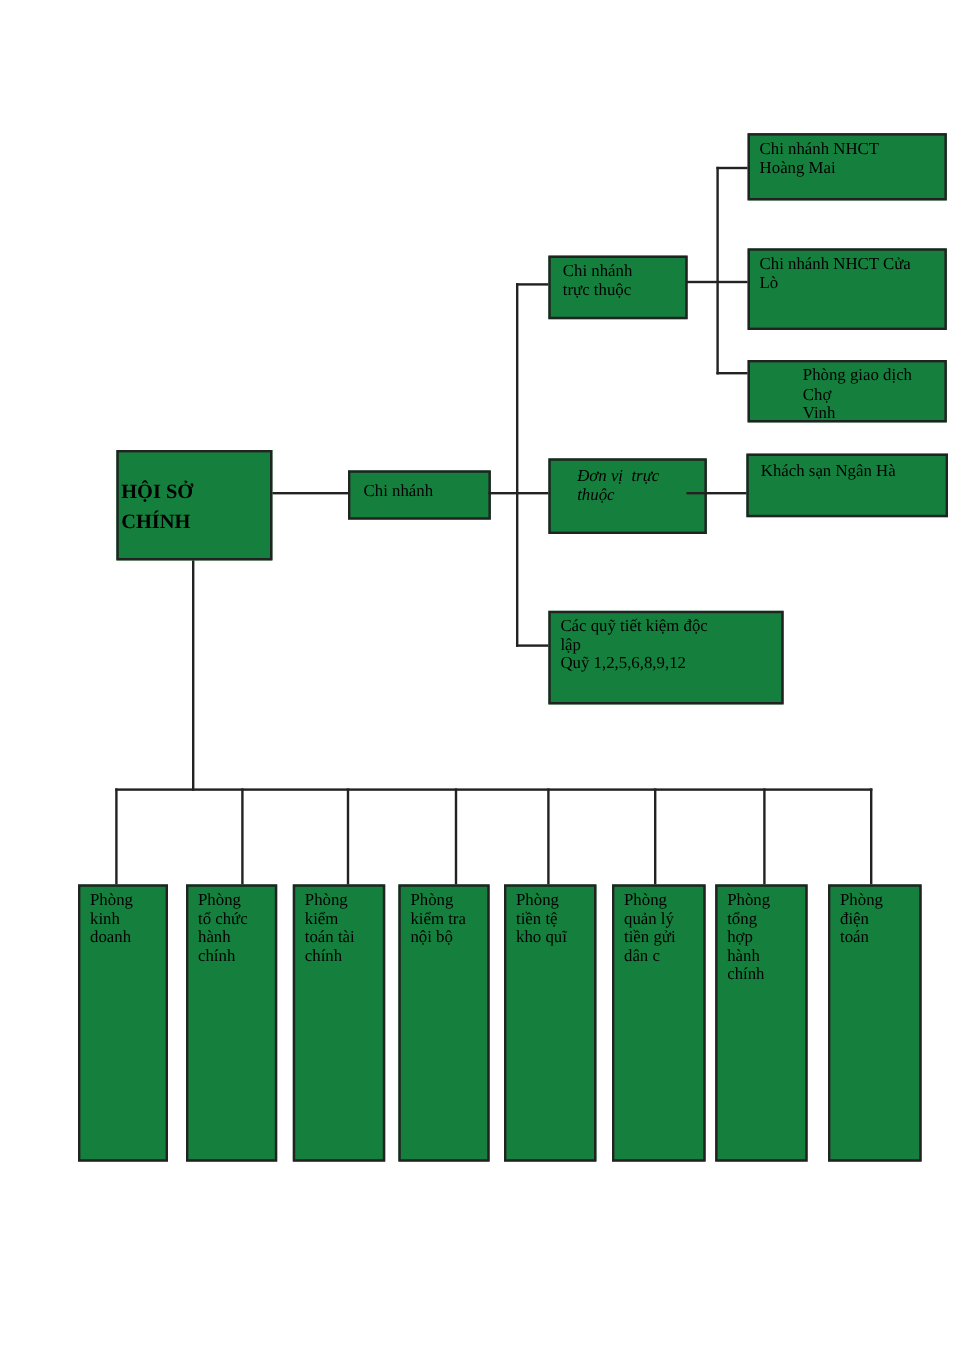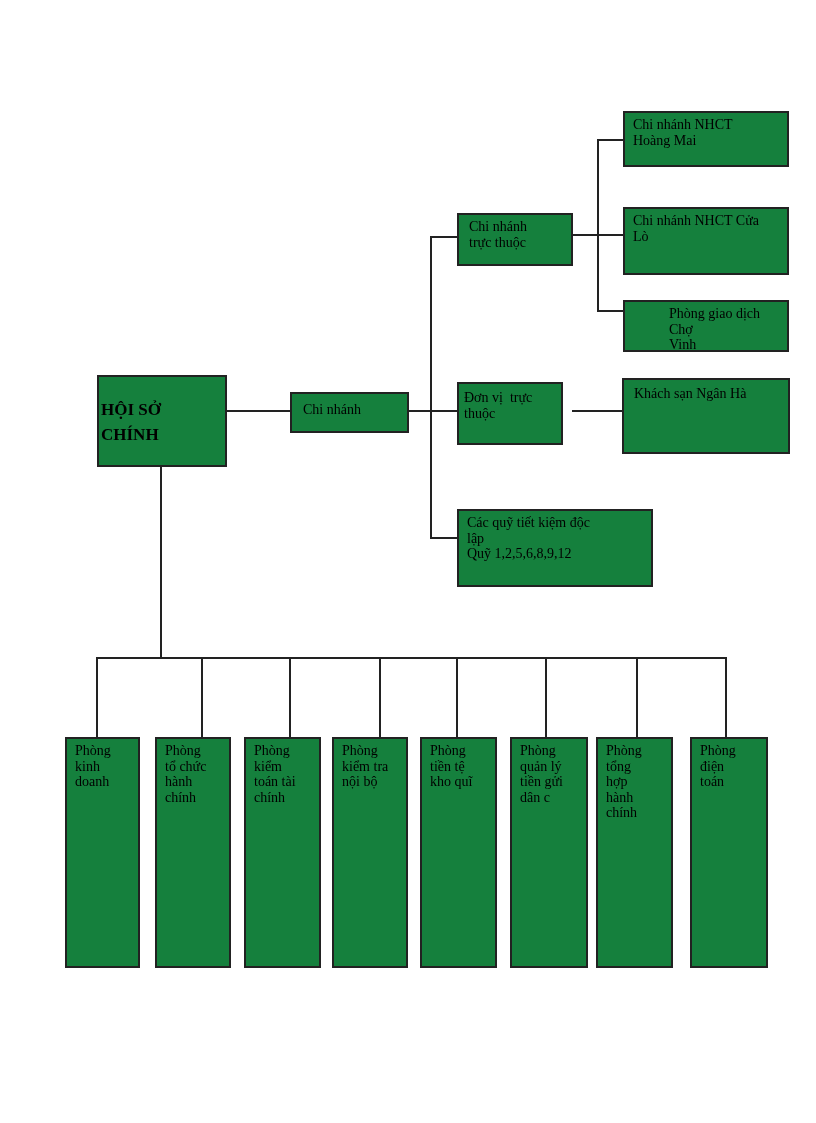--- a/index.html
+++ b/index.html
@@ -37,26 +37,26 @@
     position: absolute;
     background: #222222;
   }
   .hline { height: 2px; }
   .vline { width: 2px; }
 
   
   .b-root      { left: 97px;  top: 375px; width: 130px; height: 92px; }
   .b-chinhanh  { left: 290px; top: 392px; width: 119px; height: 41px; padding-top: 8px; padding-left: 11px; }
   .b-cntt      { left: 457px; top: 213px; width: 116px; height: 53px; padding-left: 10px; }
-  .b-dvtt      { left: 457px; top: 382px; width: 106px; height: 63px; padding-top: 6px; padding-left: 5px; }
+  .b-dvtt      { left: 457px; top: 382px; width: 132px; height: 63px; padding-top: 6px; padding-left: 22px; font-style: italic; }
   .b-cacquy    { left: 457px; top: 509px; width: 196px; height: 78px; }
   .b-hoangmai  { left: 623px; top: 111px; width: 166px; height: 56px; }
   .b-cualo     { left: 623px; top: 207px; width: 166px; height: 68px; }
   .b-chovinh   { left: 623px; top: 300px; width: 166px; height: 52px; padding-left: 44px; }
-  .b-khachsan  { left: 622px; top: 378px; width: 168px; height: 76px; padding-top: 6px; padding-left: 10px; }
+  .b-khachsan  { left: 622px; top: 378px; width: 168px; height: 53px; padding-top: 6px; padding-left: 10px; }
 
   .dept { top: 737px; height: 231px; }
   .d1 { left: 65px;  width: 75px; }
   .d2 { left: 155px; width: 76px; }
   .d3 { left: 244px; width: 77px; }
   .d4 { left: 332px; width: 76px; }
   .d5 { left: 420px; width: 77px; }
   .d6 { left: 510px; width: 78px; }
   .d7 { left: 596px; width: 77px; }
   .d8 { left: 690px; width: 78px; }

